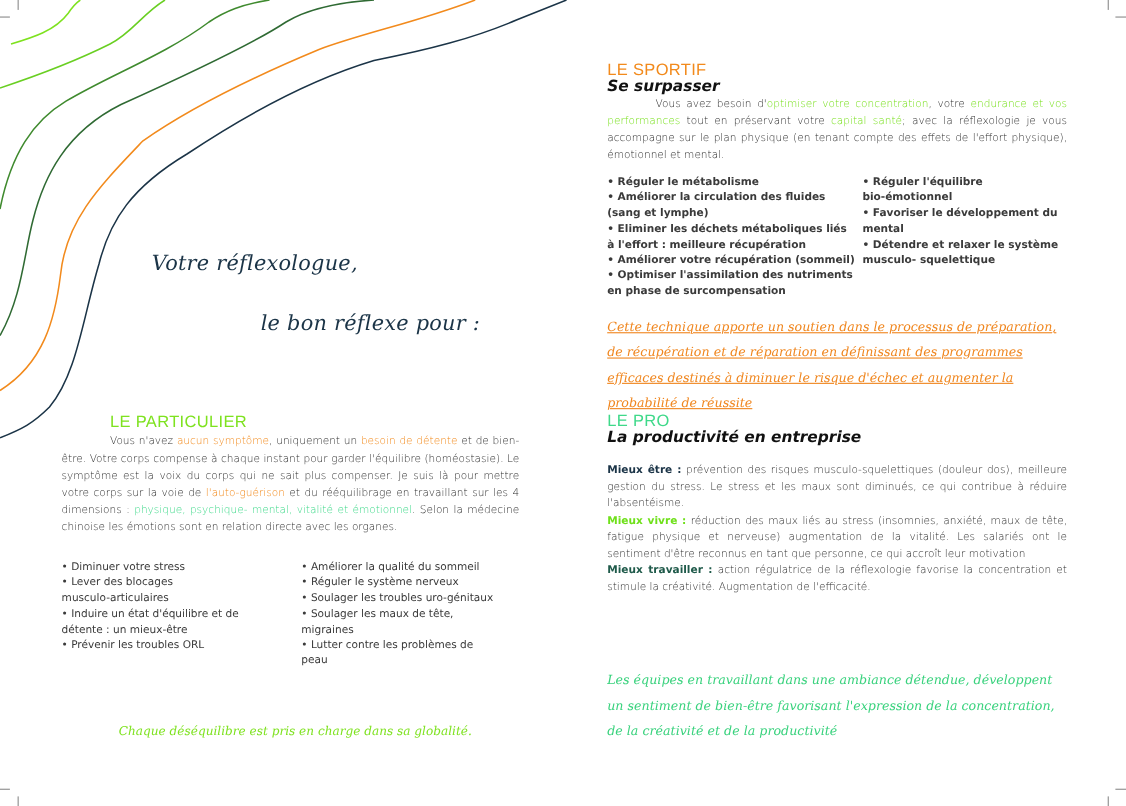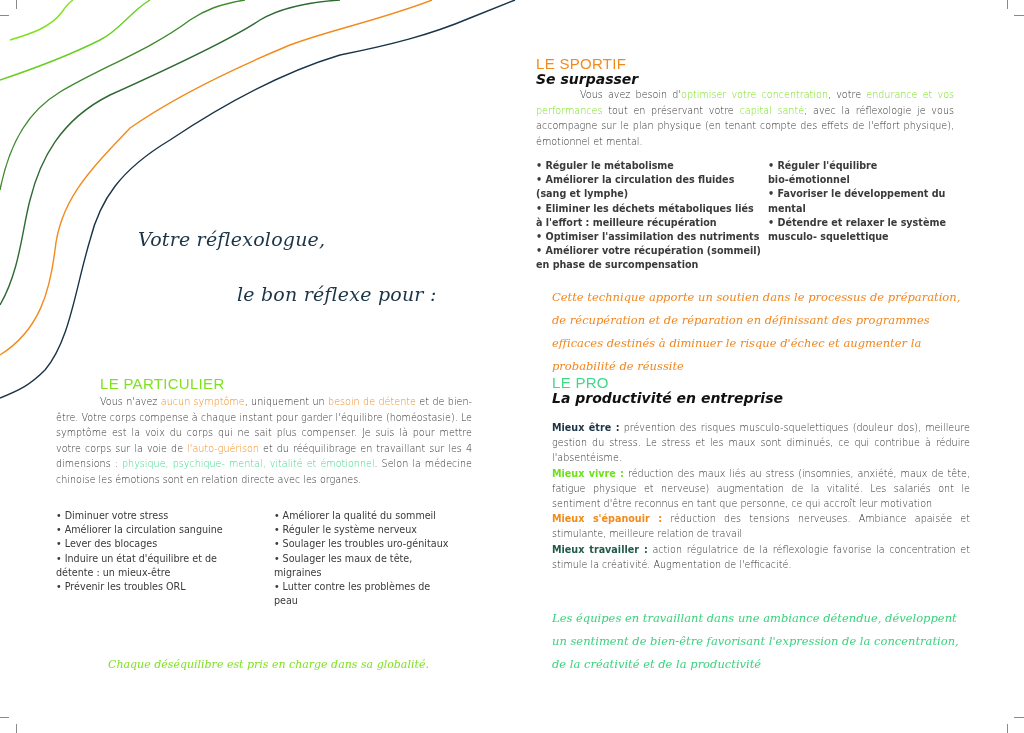--- a/index.html
+++ b/index.html
@@ -45,25 +45,25 @@
 
     
     #particulier { left: 56px; top: 376px; width: 416px; }
     #particulier .body-text { margin-top: 2px; }
     #particulier .bullets { margin-top: 22px; }
     #particulier .bullet-col.c1 { width: 220px; }
     #particulier .bullet-col.c2 { width: 200px; }
     .left-tagline { position: absolute; left: 108px; top: 653px; color: #7ee21f; font-size: 11px; }
 
     
-    #sportif { left: 536px; top: 56px; width: 418px; }
+    #sportif { left: 552px; top: 56px; width: 418px; }
     #sportif .bullets { margin-top: 10px; font-weight: bold; }
     #sportif .bullet-col.c1 { width: 232px; }
     #sportif .bullet-col.c2 { width: 186px; }
-    .sport-script { position: absolute; left: 552px; top: 286px; width: 420px; color: #f0861e; }
+    .sport-script { position: absolute; left: 552px; top: 286px; width: 420px; color: #f0861e; text-decoration: underline; }
 
     #pro { left: 552px; top: 375px; width: 418px; }
     #pro .quote { font-size: 9.6px; color: #f0861e; margin-left: 42px; line-height: 15px; }
     #pro .kv { margin-top: 14px; }
     #pro .kv .body-text { line-height: 15.2px; }
     .pro-script { position: absolute; left: 552px; top: 607px; width: 420px; color: #39d27d; }
   </style>
 </head>
 <body>
 
@@ -89,22 +89,22 @@
 <div class="headline l2">le bon réflexe pour :</div>
 
 <div class="section" id="particulier">
   <div class="sec-title" style="color:#7ee21f;margin-left:44px;">LE PARTICULIER</div>
   <div class="body-text">
     <span class="indent"></span><span>Vous n'avez </span><span class="hl-orange">aucun symptôme</span><span>, uniquement un </span><span class="hl-orange">besoin de détente</span><span> et de bien-être. Votre corps compense à chaque instant pour garder l'équilibre (homéostasie). Le symptôme est la voix du corps qui ne sait plus compenser. Je suis là pour mettre votre corps sur la voie de </span><span class="hl-orange">l'auto-guérison</span><span> et du rééquilibrage en travaillant sur les 4 dimensions : </span><span class="hl-mint">physique, psychique- mental, vitalité et émotionnel</span><span>. Selon la médecine chinoise les émotions sont en relation directe avec les organes.</span>
   </div>
   <div class="bullets">
     <div class="bullet-col c1">
       <div>• Diminuer votre stress</div>
-      <div>• Améliorer la circulation sanguine</div>
       <div>• Lever des blocages</div>
+      <div>musculo-articulaires</div>
       <div>• Induire un état d'équilibre et de</div>
       <div>détente : un mieux-être</div>
       <div>• Prévenir les troubles ORL</div>
     </div>
     <div class="bullet-col c2">
       <div>• Améliorer la qualité du sommeil</div>
       <div>• Réguler le système nerveux</div>
       <div>• Soulager les troubles uro-génitaux</div>
       <div>• Soulager les maux de tête,</div>
       <div>migraines</div>
@@ -121,39 +121,38 @@
   <div class="body-text">
     <span class="indent"></span><span>Vous avez besoin d'</span><span class="hl-lime">optimiser votre concentration</span><span>, votre </span><span class="hl-lime">endurance et vos performances</span><span> tout en préservant votre </span><span class="hl-lime">capital santé</span><span>; avec la réflexologie je vous accompagne sur le plan physique (en tenant compte des effets de l'effort physique), émotionnel et mental.</span>
   </div>
   <div class="bullets">
     <div class="bullet-col c1">
       <div>• Réguler le métabolisme</div>
       <div>• Améliorer la circulation des fluides</div>
       <div>(sang et lymphe)</div>
       <div>• Eliminer les déchets métaboliques liés</div>
       <div>à l'effort : meilleure récupération</div>
+      <div>• Améliorer votre récupération (sommeil)</div>
       <div>• Optimiser l'assimilation des nutriments</div>
-      <div>• Améliorer votre récupération (sommeil)</div>
       <div>en phase de surcompensation</div>
     </div>
     <div class="bullet-col c2">
       <div>• Réguler l'équilibre</div>
       <div>bio-émotionnel</div>
       <div>• Favoriser le développement du</div>
       <div>mental</div>
       <div>• Détendre et relaxer le système</div>
       <div>musculo- squelettique</div>
     </div>
   </div>
 </div>
 <div class="script sport-script">Cette technique apporte un soutien dans le processus de préparation, de récupération et de réparation en définissant des programmes efficaces destinés à diminuer le risque d'échec et augmenter la probabilité de réussite</div>
 
 <div class="section" id="pro">
   <div class="sec-title" style="color:#3fd98a;">LE PRO</div>
   <div class="sec-sub">La productivité en entreprise</div>
   <div class="kv">
     <div class="body-text"><span class="kv-label" style="color:#1b3447;">Mieux être :</span><span> prévention des risques musculo-squelettiques (douleur dos), meilleure gestion du stress. Le stress et les maux sont diminués, ce qui contribue à réduire l'absentéisme.</span></div>
     <div class="body-text"><span class="kv-label" style="color:#6fe01a;">Mieux vivre :</span><span> réduction des maux liés au stress (insomnies, anxiété, maux de tête, fatigue physique et nerveuse) augmentation de la vitalité. Les salariés ont le sentiment d'être reconnus en tant que personne, ce qui accroît leur motivation</span></div>
-    <div class="body-text"><span class="kv-label" style="color:#f28a1c;">Mieux s'épanouir :</span><span> réduction des tensions nerveuses. Ambiance apaisée et stimulante, meilleure relation de travail</span></div>
     <div class="body-text"><span class="kv-label" style="color:#1f5a4a;">Mieux travailler :</span><span> action régulatrice de la réflexologie favorise la concentration et stimule la créativité. Augmentation de l'efficacité.</span></div>
   </div>
 </div>
 <div class="script pro-script">Les équipes en travaillant dans une ambiance détendue, développent un sentiment de bien-être favorisant l'expression de la concentration, de la créativité et de la productivité</div>
 
 </body></html>

